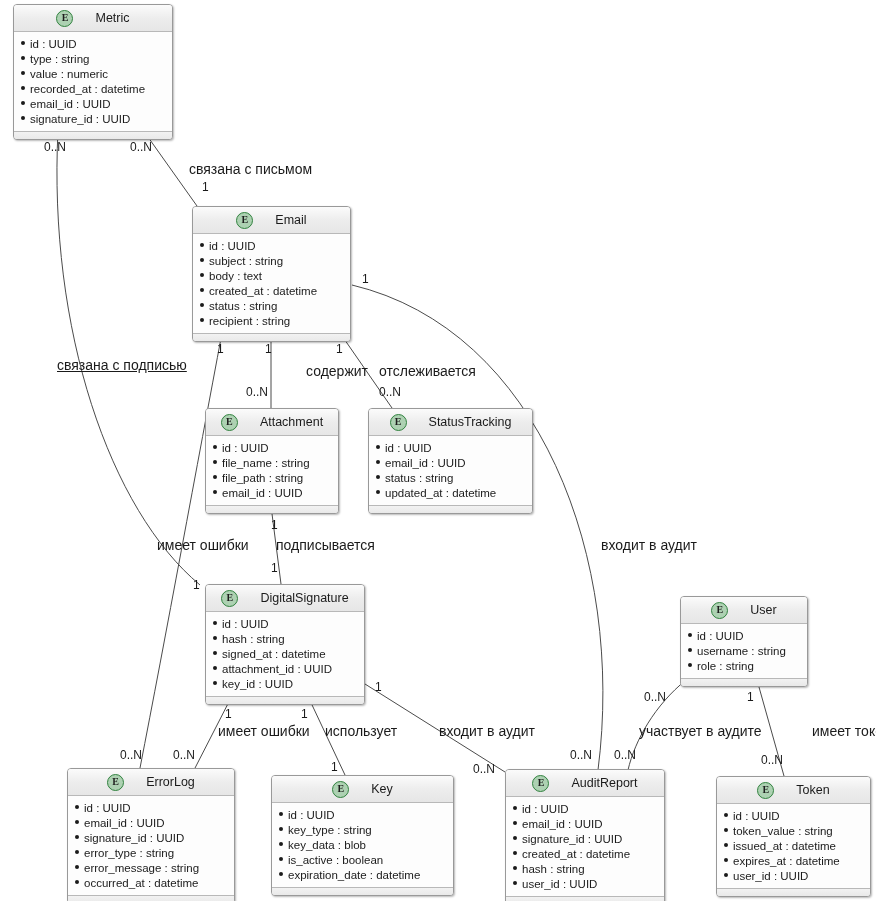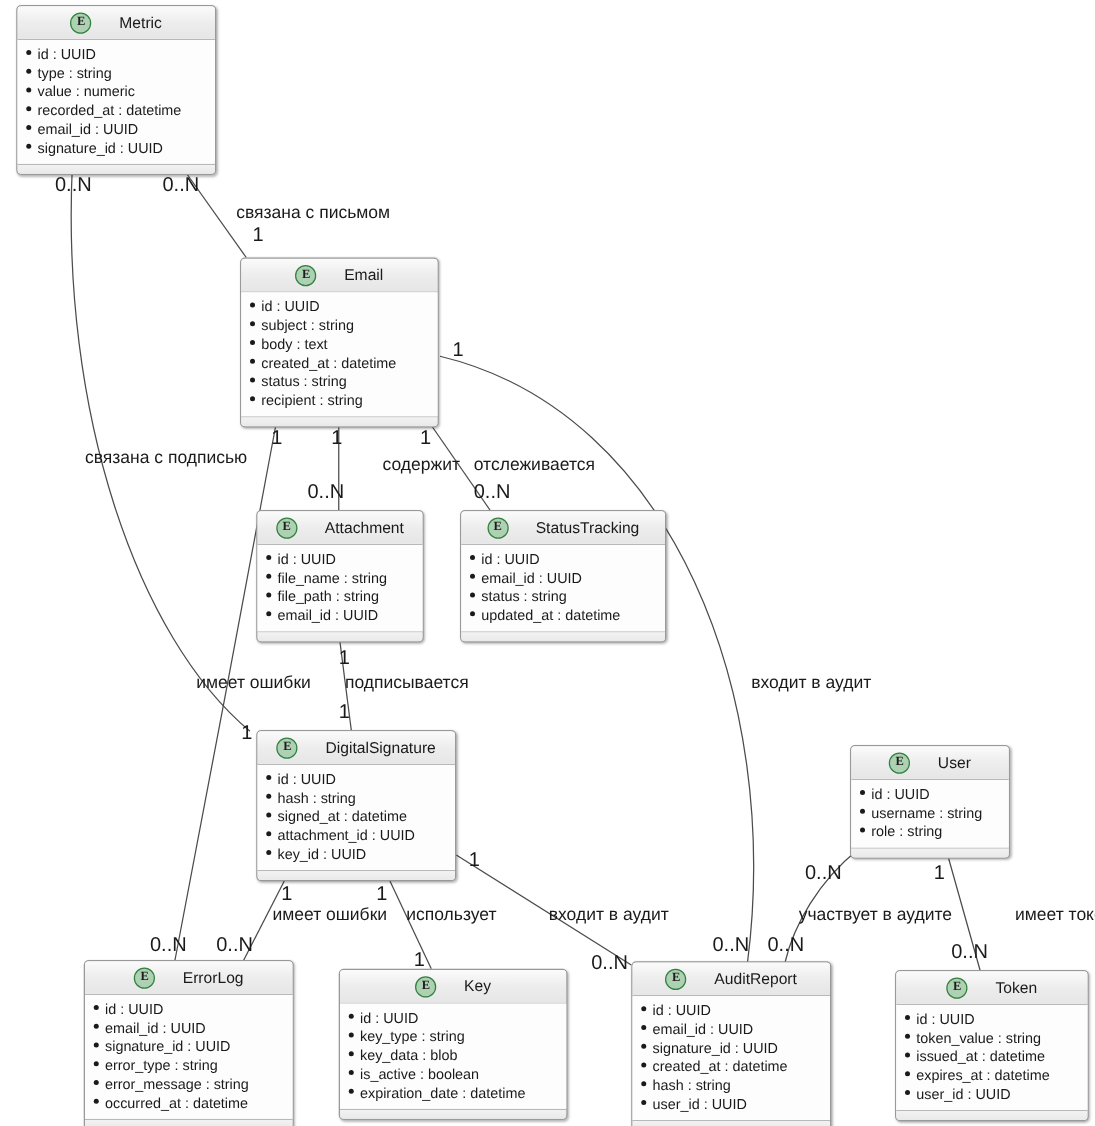--- a/index.html
+++ b/index.html
@@ -101,21 +101,21 @@
   }
   .edge-label {
     position: absolute;
     font-size: 14px;
     color: #1a1a1a;
     white-space: nowrap;
     font-family: "Liberation Sans", sans-serif;
   }
   .mult-label {
     position: absolute;
-    font-size: 16px;
+    font-size: 12px;
     color: #1a1a1a;
     white-space: nowrap;
     font-family: "Liberation Sans", sans-serif;
   }
 </style>
 </head>
 <body>
 
 <div id="diagram">
 
@@ -440,21 +440,21 @@
         </div>
       <div class="attr">
           <span class="bullet"></span>
           <span>user_id : UUID</span>
         </div>
     </div>
     <div class="entity-footer"></div>
   </div>
 
   <div class="edge-label" style="left:189px; top:161px;">связана с письмом</div>
-  <div class="edge-label" style="left:68px; top:357px;">связана с подписью</div>
+  <div class="edge-label" style="left:57px; top:357px;text-decoration:underline;">связана с подписью</div>
   <div class="edge-label" style="left:272px; top:363px;margin-left:34px;">содержит</div>
   <div class="edge-label" style="left:379px; top:363px;">отслеживается</div>
   <div class="edge-label" style="left:157px; top:537px;">имеет ошибки</div>
   <div class="edge-label" style="left:276px; top:537px;">подписывается</div>
   <div class="edge-label" style="left:601px; top:537px;">входит в аудит</div>
   <div class="edge-label" style="left:218px; top:723px;">имеет ошибки</div>
   <div class="edge-label" style="left:325px; top:723px;">использует</div>
   <div class="edge-label" style="left:439px; top:723px;">входит в аудит</div>
   <div class="edge-label" style="left:639px; top:723px;">участвует в аудите</div>
   <div class="edge-label" style="left:772px; top:723px;padding-left:40px;">имеет токены</div>

